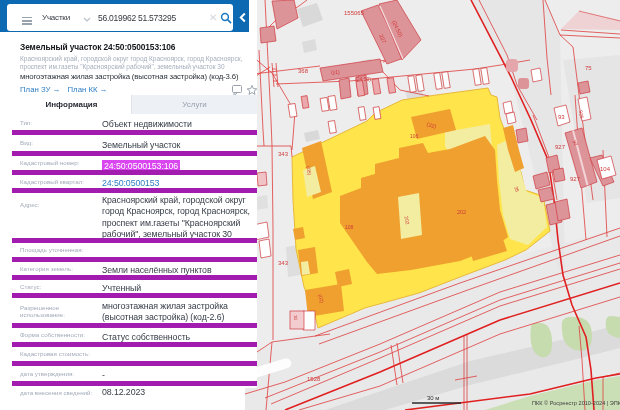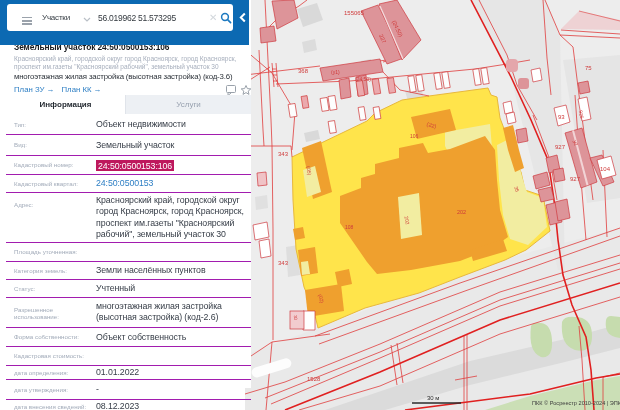--- a/index.html
+++ b/index.html
@@ -1,41 +1,41 @@
 <!DOCTYPE html>
 <html><head><meta charset="utf-8"><style>
 *{margin:0;padding:0;box-sizing:border-box}
 html,body{width:620px;height:410px;overflow:hidden;font-family:"Liberation Sans",sans-serif;background:#fff}
 #app{position:relative;width:620px;height:410px;overflow:hidden}
 #map{position:absolute;left:245px;top:0;width:375px;height:410px}
-#panel{position:absolute;left:6px;top:0;width:245px;height:388px;background:#fff}
-#bluebar{position:absolute;left:0;top:0;width:249px;height:45px;background:#0c69b2;z-index:5}
+#panel{position:absolute;left:12px;top:0;width:245px;height:388px;background:#fff}
+#bluebar{position:absolute;left:0;top:0;width:249px;height:32px;background:#0c69b2;z-index:5}
 #searchbox{position:absolute;left:7px;top:4px;width:226px;height:27px;background:#fff;border-radius:3px}
 .sb-ham{position:absolute;left:15px;top:13px;width:10px;height:8px}
 .sb-ham div{height:1.4px;background:#9aa2ab;margin-bottom:1.8px}
 .sb-cat{position:absolute;left:35px;top:9px;font-size:8px;letter-spacing:-0.2px;color:#3a4148}
 .sb-chev{position:absolute;left:76px;top:13px;width:8px;height:5px}
 .sb-q{position:absolute;left:91px;top:9px;font-size:8.5px;letter-spacing:-0.25px;color:#33393f}
 .sb-x{position:absolute;left:202px;top:7.5px;font-size:10px;color:#d2d7dc}
 .sb-mag{position:absolute;left:213px;top:8px}
 .collapse{position:absolute;left:239px;top:12px;z-index:6}
 .ttl{position:absolute;left:8px;top:42px;font-size:8.4px;font-weight:bold;letter-spacing:-0.1px;color:#15181c}
 .addr-g{position:absolute;left:8px;top:55px;width:236px;font-size:6.5px;line-height:7.8px;color:#a6aebc}
 .usage{position:absolute;left:8px;top:72px;font-size:7.8px;letter-spacing:-0.15px;white-space:nowrap;color:#2e343b}
 .links{position:absolute;left:8px;top:85px;font-size:7.8px;color:#2e7fc4}
 .links span{margin-right:7px}
 .icbtns{position:absolute;left:220px;top:82px}
 .tabs{position:absolute;left:0;top:95px;width:245px;height:19px;border-bottom:4px solid #c2410c}
 .tab1{position:absolute;left:0;top:0;width:119px;height:19px;background:#fff;text-align:center;font-size:8px;font-weight:bold;color:#262c33;line-height:19px}
 .tab2{position:absolute;left:119px;top:0;width:126px;height:19px;background:#edf0f4;text-align:center;font-size:8px;color:#99a2b0;line-height:19px;border-left:1px solid #e0e4ea}
 #rows{position:absolute;left:0;top:115px;width:245px}
-.row{position:relative;width:245px;border-bottom:1px solid #a21caf;overflow:hidden}
+.row{position:relative;width:245px;border-bottom:5px solid #a21caf;overflow:hidden}
 .row .lb{position:absolute;left:8px;top:50%;transform:translateY(-50%);width:78px;font-size:6.2px;line-height:7.5px;color:#a2abb9}
 .row .vl{margin-left:90px;font-size:8.8px;line-height:11.3px;letter-spacing:-0.1px;color:#363d47;padding:4px 4px 4px 0;white-space:nowrap}
-.sel{background:#be185d;color:#fff;padding:0.5px 2px}
+.sel{background:#d946ef;color:#fff;padding:0.5px 2px}
 .row .lnk{color:#2e7fc4}
 </style></head>
 <body>
 <div id="app">
 <div id="map">
 <svg width="375" height="410" viewBox="0 0 375 410" font-family="Liberation Sans, sans-serif">
 <rect x="0" y="0" width="375" height="410" fill="#ededed"></rect>
 
 <polygon points="318,60 375,55 375,198 342,203" fill="#e5e5e5"></polygon>
 
@@ -272,28 +272,24 @@
     <div class="row" style="height:18px">
           <div class="lb">Статус:</div>
           <div class="vl" style="line-height:17px;padding:0">Учтенный</div>
         </div>
     <div class="row" style="height:30px">
           <div class="lb" style="line-height:7px">Разрешенное использование:</div>
           <div class="vl" style="padding:2.5px 0 0 0">многоэтажная жилая застройка<br>(высотная застройка) (код-2.6)</div>
         </div>
     <div class="row" style="height:19px">
           <div class="lb">Форма собственности:</div>
-          <div class="vl" style="line-height:18px;padding:0">Объект собственность</div>
+          <div class="vl" style="line-height:18px;padding:0">Статус собственность</div>
         </div>
     <div class="row" style="height:19px">
           <div class="lb">Кадастровая стоимость:</div>
-        </div>
-    <div class="row" style="height:14px">
-          <div class="lb">дата определения:</div>
-          <div class="vl" style="line-height:13px;padding:0">01.01.2022</div>
         </div>
     <div class="row" style="height:20px">
           <div class="lb">дата утверждения:</div>
           <div class="vl" style="line-height:19px;padding:0">-</div>
         </div>
     <div class="row" style="height:14px;border-bottom:none">
           <div class="lb">дата внесения сведений:</div>
           <div class="vl" style="line-height:13px;padding:0">08.12.2023</div>
         </div>
   </div>

